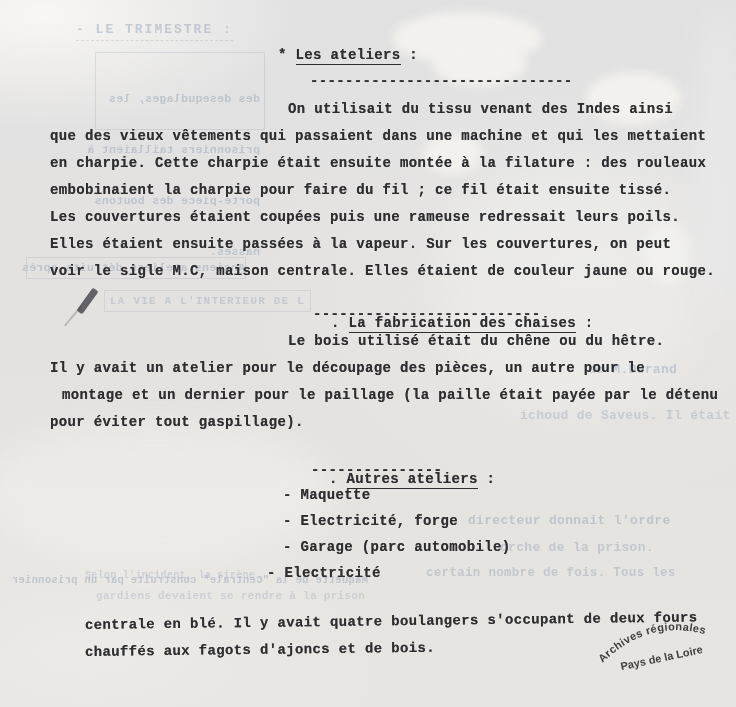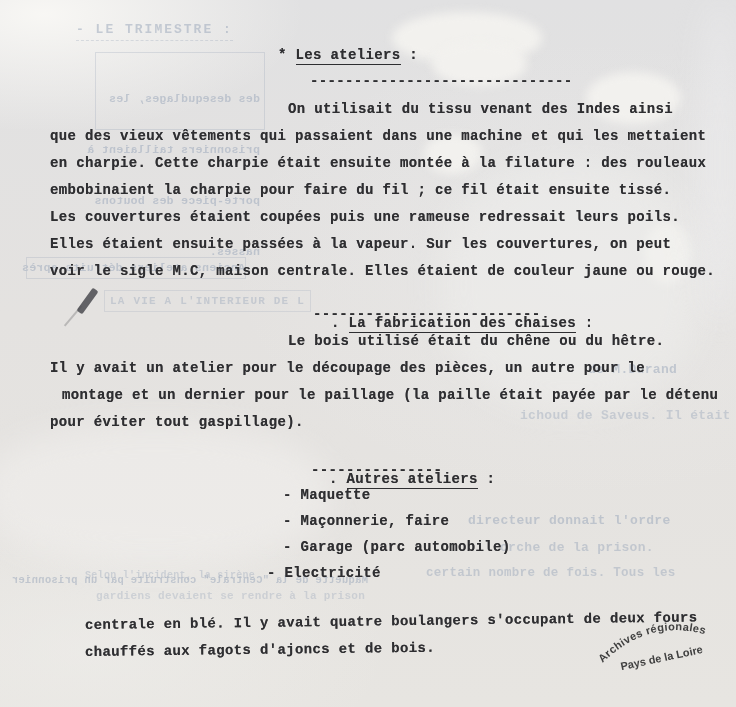--- a/index.html
+++ b/index.html
@@ -92,21 +92,21 @@
   <div class="t" style="left:50px;top:359px;">Il y avait un atelier pour le découpage des pièces, un autre pour le</div>
   <div class="t" style="left:50px;top:386px;padding-left:12px;">montage et un dernier pour le paillage (la paille était payée par le détenu</div>
   <div class="t" style="left:50px;top:413px;">pour éviter tout gaspillage).</div>
 
   <div class="t" style="left:294px;top:452px;">
     <span>. </span><span class="u">Autres ateliers</span><span> :</span>
   </div>
   <div class="t dash" style="left:311px;top:465px;">---------------</div>
 
   <div class="t" style="left:283px;top:486px;">- Maquette</div>
-  <div class="t" style="left:283px;top:512px;">- Maçonnerie, faire</div>
+  <div class="t" style="left:283px;top:512px;">- Electricité, forge</div>
   <div class="t" style="left:283px;top:538px;">- Garage (parc automobile)</div>
   <div class="t" style="left:267px;top:564px;">- Electricité</div>
 
   <div class="t" style="left:85px;top:616px;transform:rotate(-0.7deg);transform-origin:left center;">centrale en blé. Il y avait quatre boulangers s'occupant de deux fours</div>
   <div class="t" style="left:85px;top:643px;transform:rotate(-0.7deg);transform-origin:left center;">chauffés aux fagots d'ajoncs et de bois.</div>
 
   <svg class="stamp" width="156" height="74" viewBox="0 0 156 74" style="left:580px;top:604px;transform:rotate(-12deg);">
     <defs>
         <path id="arc" d="M 12 52 Q 78 4 144 52" fill="none"></path>
       </defs>

